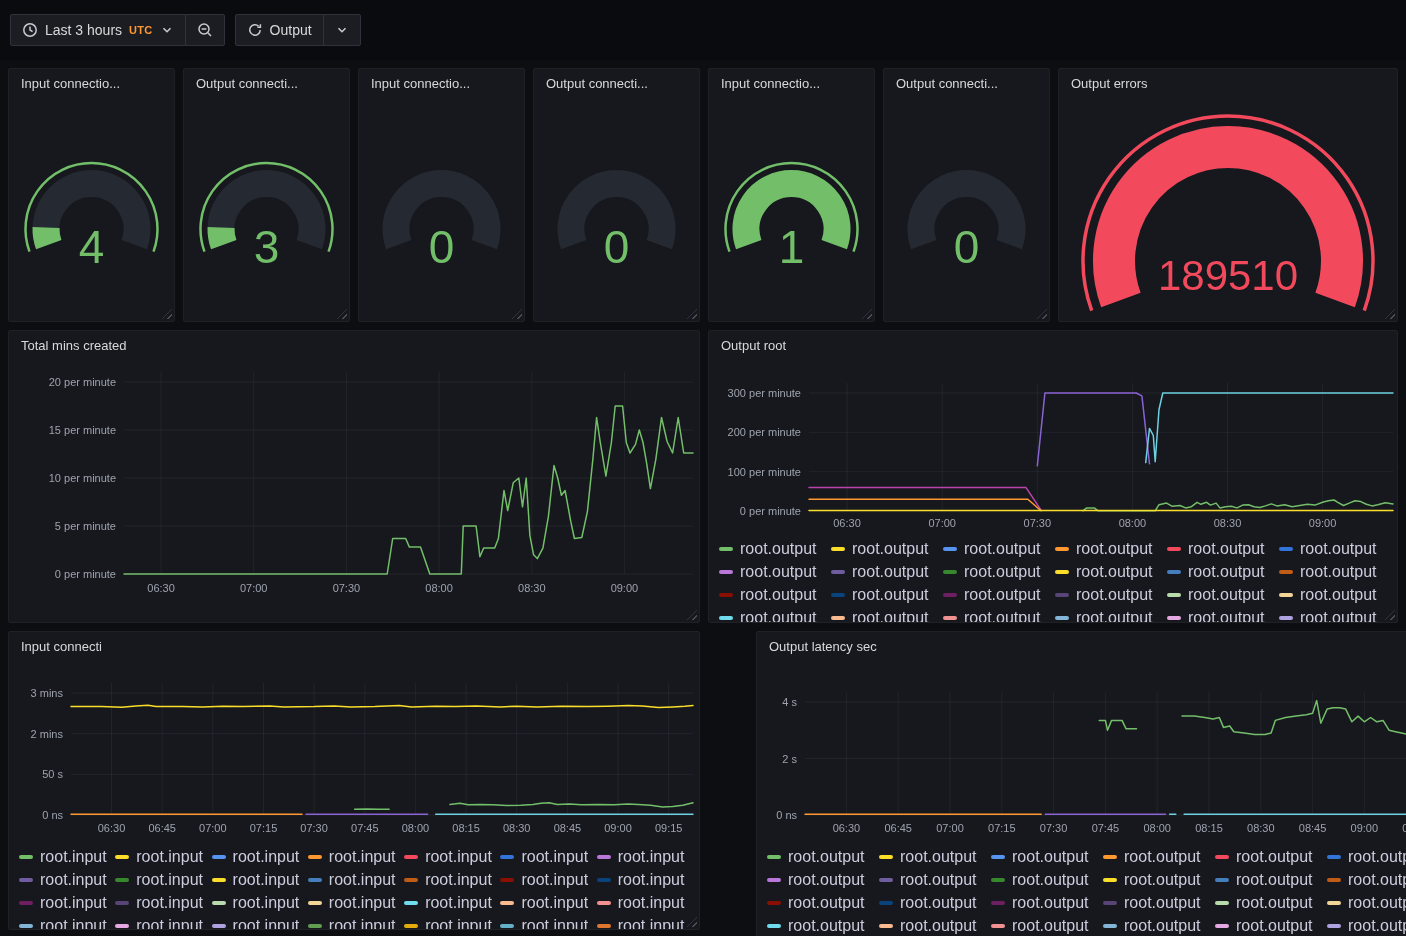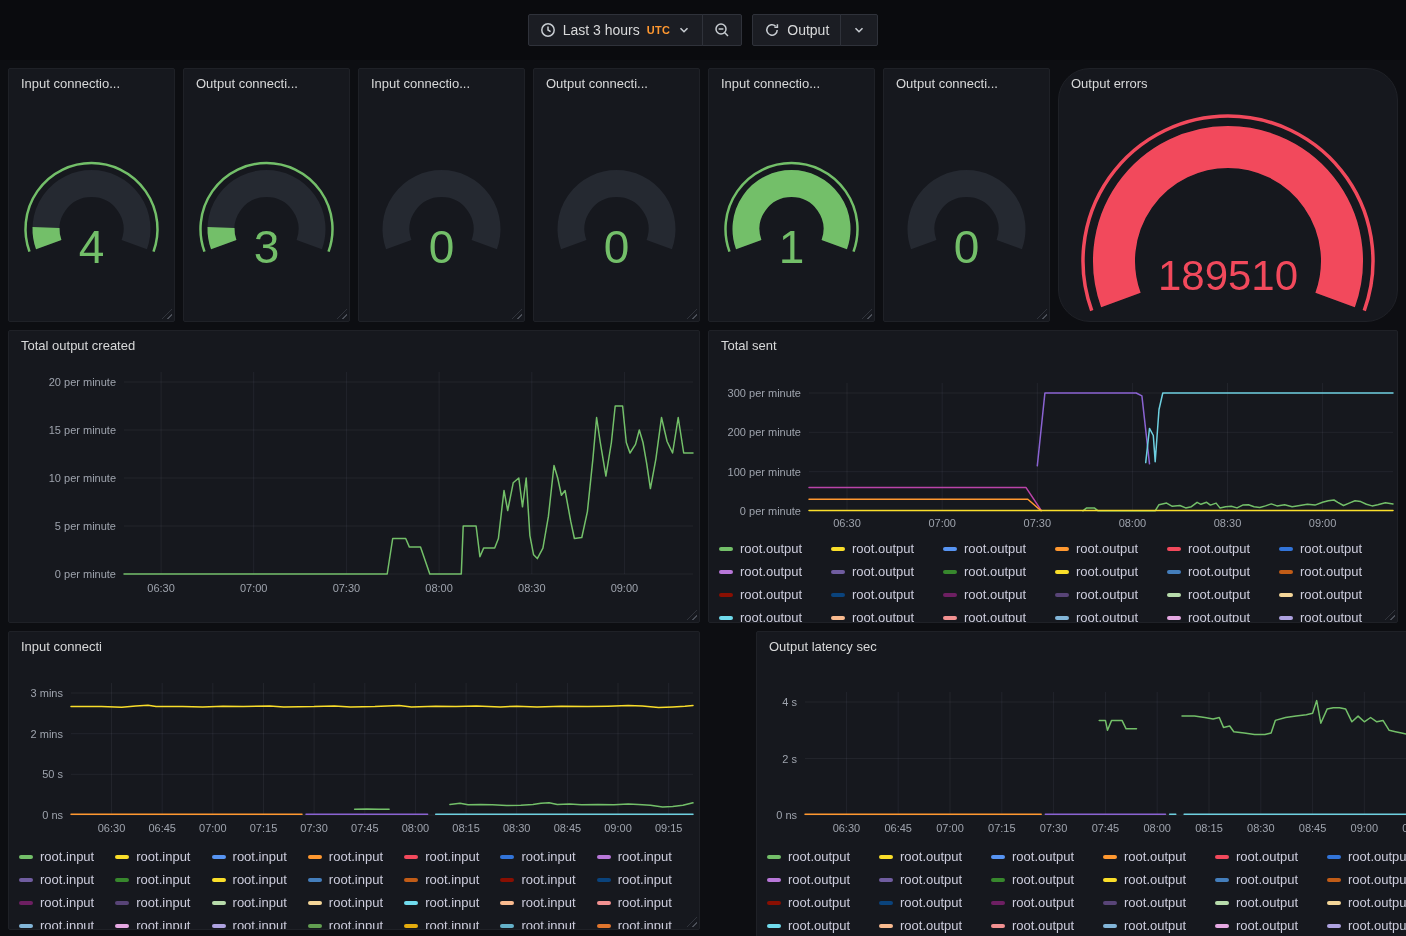--- a/index.html
+++ b/index.html
@@ -1,32 +1,32 @@
 <!DOCTYPE html>
 <html><head>
 <meta charset="utf-8">
 <style>
   html,body{margin:0;padding:0;background:#0D0E12;}
   body{width:1406px;height:936px;overflow:hidden;font-family:"Liberation Sans",sans-serif;}
   .dashboard{position:relative;width:1406px;height:936px;background:#0D0E12;}
   
-  .toolbar{height:60px;display:flex;align-items:center;justify-content:center;padding:8px 10px;background:#0A0B0E;box-sizing:border-box;}
+  .toolbar{height:60px;display:flex;align-items:center;justify-content:flex-start;padding:8px 10px;background:#0A0B0E;box-sizing:border-box;}
   .toolbar-right{display:flex;gap:10px;}
   .btn-group{display:flex;}
   .gbtn{display:flex;align-items:center;gap:7px;height:32px;padding:0 11px;background:#1B1D23;border:1px solid #2F323A;color:#D8D9DA;font-size:14px;font-weight:500;font-family:inherit;cursor:pointer;}
   .btn-group .gbtn+.gbtn{margin-left:-1px;}
   .btn-group .gbtn:first-child{border-radius:2px 0 0 2px;}
   .btn-group .gbtn:last-child{border-radius:0 2px 2px 0;}
   .utc{font-size:11px;font-weight:700;letter-spacing:.3px;}
   .icon{display:block;}
   
   .panel{position:absolute;background:#16181E;border:1px solid #1F2127;border-radius:2px;box-sizing:border-box;overflow:hidden;}
   .panel-title{position:absolute;top:7px;left:12px;font-size:13px;font-weight:500;color:#D8D9DA;z-index:2;cursor:pointer;white-space:nowrap;}
   .chart-canvas,.gauge-canvas{position:absolute;left:0;top:0;}
-  .legend{position:absolute;display:grid;font-size:13px;color:#CCCCDC;line-height:22px;z-index:1;}
+  .legend{position:absolute;display:grid;font-size:16px;color:#CCCCDC;line-height:22px;z-index:1;}
   .legend-item{display:flex;align-items:center;gap:7px;height:23px;cursor:pointer;white-space:nowrap;overflow:hidden;}
   .legend-marker{width:14px;height:4px;border-radius:2px;flex:none;}
   .resize-handle{position:absolute;right:2px;bottom:2px;width:10px;height:10px;cursor:nwse-resize;clip-path:polygon(100% 0,100% 100%,0 100%);background:repeating-linear-gradient(-45deg,transparent 0 2.5px,#4A4E57 2.5px 4px);z-index:3;}
 </style>
 </head>
 <body>
 
 <div class="dashboard">
   <header class="toolbar">
     <div class="toolbar-right">
@@ -114,32 +114,32 @@
         <div class="resize-handle"></div>
       </section>
       <section class="panel" style="left:883px;top:68px;width:167px;height:254px;">
         <div class="panel-title">Output connecti...</div>
         <svg class="gauge-canvas" width="165" height="252" viewBox="0 0 165 252">
           <path d="M 39.74 175.56 A 45.5 45.5 0 1 1 125.26 175.56" stroke="#252931" stroke-width="27" fill="none"></path>
           <text x="82.5" y="178" text-anchor="middle" dominant-baseline="central" fill="#73BF69" font-size="46" font-weight="500">0</text>
         </svg>
         <div class="resize-handle"></div>
       </section>
-      <section class="panel" style="left:1058px;top:68px;width:340px;height:254px;border-radius:32px;">
+      <section class="panel" style="left:1058px;top:68px;width:340px;height:254px;">
         <div class="panel-title">Output errors</div>
         <svg class="gauge-canvas" width="338" height="252" viewBox="0 0 338 252">
           <path d="M 32.74 241.59 A 145 145 0 1 1 305.26 241.59" stroke="#F2495C" stroke-width="3.5" fill="none"></path>
           <path d="M 61.88 230.99 A 114 114 0 1 1 276.12 230.99" stroke="#252931" stroke-width="42" fill="none"></path>
           <path d="M 61.88 230.99 A 114 114 0 1 1 276.12 230.99" stroke="#F2495C" stroke-width="42" fill="none"></path>
           <text x="169" y="206" text-anchor="middle" dominant-baseline="central" fill="#F2495C" font-size="42" font-weight="500">189510</text>
         </svg>
         <div class="resize-handle"></div>
       </section>
       <section class="panel" style="left:8px;top:330px;width:692px;height:293px;">
-        <div class="panel-title">Total output created</div>
+        <div class="panel-title">Total mins created</div>
         <svg class="chart-canvas" width="690" height="291" viewBox="0 0 690 291">
           <line x1="152.1" y1="41" x2="152.1" y2="243" stroke="rgba(204,204,220,0.07)" stroke-width="1"></line>
           <text x="152.1" y="261" text-anchor="middle" fill="#9EA3AD" font-size="11">06:30</text>
           <line x1="244.7" y1="41" x2="244.7" y2="243" stroke="rgba(204,204,220,0.07)" stroke-width="1"></line>
           <text x="244.7" y="261" text-anchor="middle" fill="#9EA3AD" font-size="11">07:00</text>
           <line x1="337.4" y1="41" x2="337.4" y2="243" stroke="rgba(204,204,220,0.07)" stroke-width="1"></line>
           <text x="337.4" y="261" text-anchor="middle" fill="#9EA3AD" font-size="11">07:30</text>
           <line x1="430.1" y1="41" x2="430.1" y2="243" stroke="rgba(204,204,220,0.07)" stroke-width="1"></line>
           <text x="430.1" y="261" text-anchor="middle" fill="#9EA3AD" font-size="11">08:00</text>
           <line x1="522.8" y1="41" x2="522.8" y2="243" stroke="rgba(204,204,220,0.07)" stroke-width="1"></line>
@@ -154,21 +154,21 @@
           <text x="107" y="151" text-anchor="end" fill="#9EA3AD" font-size="11">10 per minute</text>
           <line x1="115" y1="195.0" x2="684" y2="195.0" stroke="rgba(204,204,220,0.07)" stroke-width="1"></line>
           <text x="107" y="199" text-anchor="end" fill="#9EA3AD" font-size="11">5 per minute</text>
           <line x1="115" y1="243.0" x2="684" y2="243.0" stroke="rgba(204,204,220,0.07)" stroke-width="1"></line>
           <text x="107" y="247" text-anchor="end" fill="#9EA3AD" font-size="11">0 per minute</text>
           <polyline points="115.0,243.0 378.2,243.0 383.7,207.5 396.7,207.5 400.4,216.1 411.5,216.1 420.8,243.0 452.3,243.0 454.2,195.0 467.1,195.0 470.9,225.7 474.6,217.1 485.7,217.1 489.4,207.5 495.0,159.5 498.7,179.6 504.2,151.8 509.8,147.0 513.5,175.8 517.2,147.0 520.9,204.6 524.6,223.8 528.3,227.6 533.9,217.1 539.4,185.4 545.0,134.5 548.7,147.0 552.4,164.3 556.1,159.5 561.7,190.2 565.4,207.5 572.8,206.5 578.4,180.6 583.9,127.8 587.6,86.5 591.3,111.5 596.9,145.1 602.4,111.5 606.2,75.0 613.6,75.0 617.3,111.5 621.0,122.0 626.5,113.4 630.3,99.0 634.0,111.5 637.7,132.6 641.4,157.6 646.9,127.8 652.5,86.5 658.1,110.5 663.6,122.0 669.2,86.5 674.7,122.0 684.0,122.0" fill="none" stroke="#73BF69" stroke-width="1.5" stroke-linejoin="round" stroke-linecap="round"></polyline>
         </svg>
         <div class="resize-handle"></div>
       </section>
       <section class="panel" style="left:708px;top:330px;width:690px;height:293px;">
-        <div class="panel-title">Total sent</div>
+        <div class="panel-title">Output root</div>
         <svg class="chart-canvas" width="688" height="291" viewBox="0 0 688 291">
           <line x1="138.0" y1="52" x2="138.0" y2="180" stroke="rgba(204,204,220,0.07)" stroke-width="1"></line>
           <text x="138.0" y="196" text-anchor="middle" fill="#9EA3AD" font-size="11">06:30</text>
           <line x1="233.2" y1="52" x2="233.2" y2="180" stroke="rgba(204,204,220,0.07)" stroke-width="1"></line>
           <text x="233.2" y="196" text-anchor="middle" fill="#9EA3AD" font-size="11">07:00</text>
           <line x1="328.3" y1="52" x2="328.3" y2="180" stroke="rgba(204,204,220,0.07)" stroke-width="1"></line>
           <text x="328.3" y="196" text-anchor="middle" fill="#9EA3AD" font-size="11">07:30</text>
           <line x1="423.4" y1="52" x2="423.4" y2="180" stroke="rgba(204,204,220,0.07)" stroke-width="1"></line>
           <text x="423.4" y="196" text-anchor="middle" fill="#9EA3AD" font-size="11">08:00</text>
           <line x1="518.5" y1="52" x2="518.5" y2="180" stroke="rgba(204,204,220,0.07)" stroke-width="1"></line>

